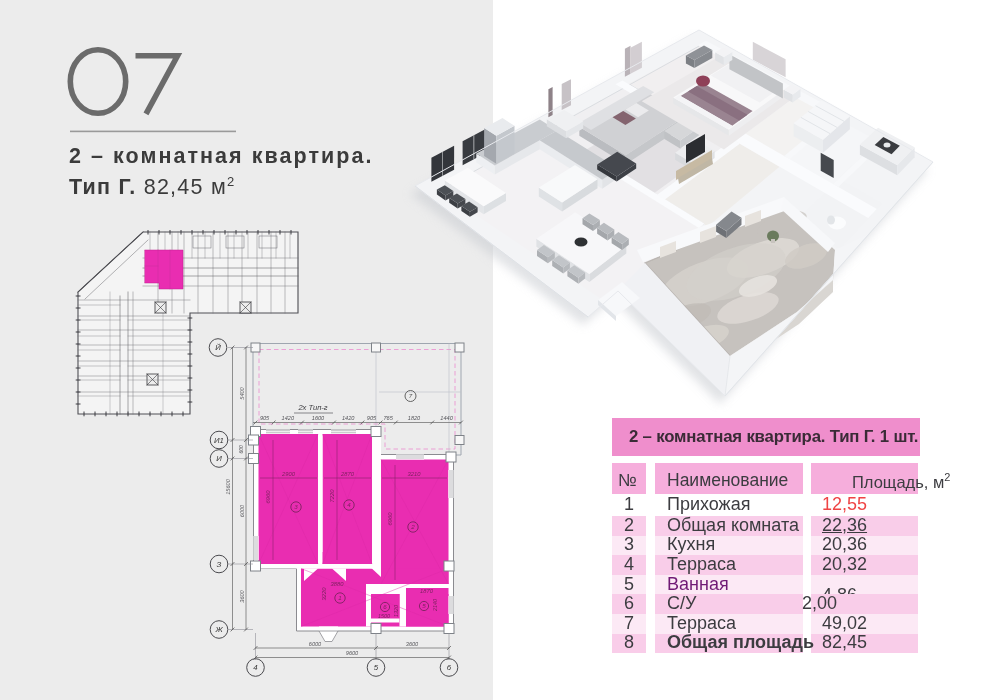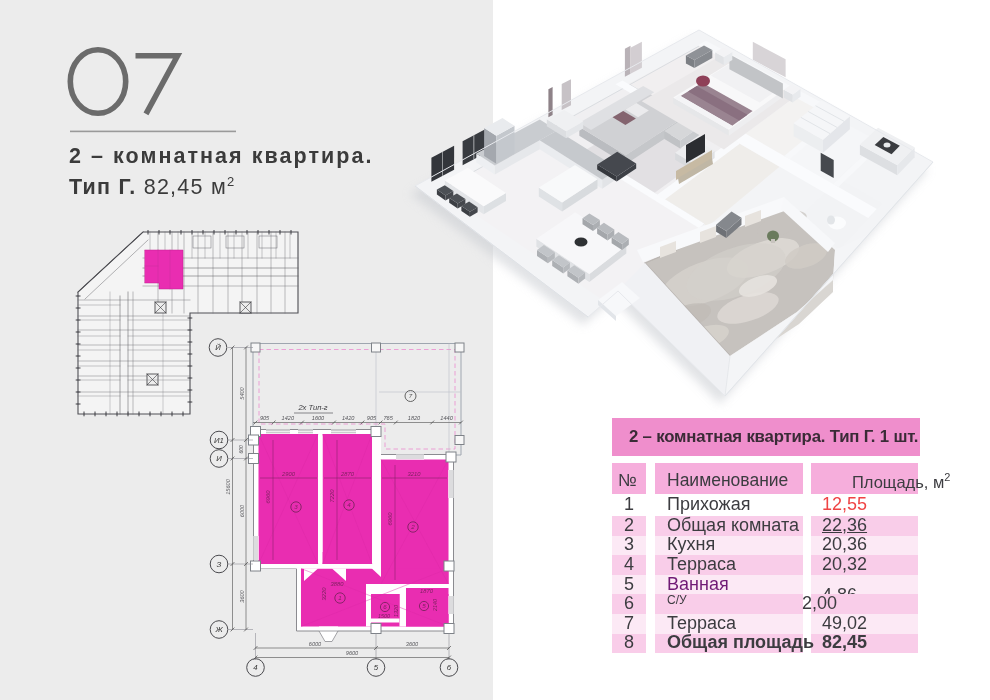--- a/index.html
+++ b/index.html
@@ -579,26 +579,26 @@
 <div style="position:absolute;left:612px;top:574.8px;width:34px;height:19.6px;background:#FCE9F5;"></div>
 <div style="position:absolute;left:655px;top:574.8px;width:148px;height:19.6px;background:#FCE9F5;"></div>
 <div style="position:absolute;left:811px;top:574.8px;width:107px;height:19.6px;background:#FCE9F5;"></div>
 <div style="position:absolute;left:612px;top:573.6px;width:34px;text-align:center;font-size:18px;color:#3C3C40;white-space:nowrap;">5</div>
 <div style="position:absolute;left:667px;top:573.6px;font-size:18px;color:#701a75;white-space:nowrap;">Ванная</div>
 <div style="position:absolute;left:822px;top:573.6px;font-size:18px;color:#3C3C40;white-space:nowrap;margin-top:11px;">4,86</div>
 <div style="position:absolute;left:612px;top:594.4px;width:34px;height:19.6px;background:#F9CDE9;"></div>
 <div style="position:absolute;left:655px;top:594.4px;width:148px;height:19.6px;background:#F9CDE9;"></div>
 <div style="position:absolute;left:811px;top:594.4px;width:107px;height:19.6px;background:#F9CDE9;"></div>
 <div style="position:absolute;left:612px;top:593.2px;width:34px;text-align:center;font-size:18px;color:#3C3C40;white-space:nowrap;">6</div>
-<div style="position:absolute;left:667px;top:593.2px;font-size:12px;color:#3C3C40;white-space:nowrap;">С/У</div>
+<div style="position:absolute;left:667px;top:593.2px;font-size:18px;color:#3C3C40;white-space:nowrap;">С/У</div>
 <div style="position:absolute;left:802px;top:593.2px;font-size:18px;color:#3C3C40;white-space:nowrap;">2,00</div>
 <div style="position:absolute;left:612px;top:614.0px;width:34px;height:19.6px;background:#FCE9F5;"></div>
 <div style="position:absolute;left:655px;top:614.0px;width:148px;height:19.6px;background:#FCE9F5;"></div>
 <div style="position:absolute;left:811px;top:614.0px;width:107px;height:19.6px;background:#FCE9F5;"></div>
 <div style="position:absolute;left:612px;top:612.8px;width:34px;text-align:center;font-size:18px;color:#3C3C40;white-space:nowrap;">7</div>
 <div style="position:absolute;left:667px;top:612.8px;font-size:18px;color:#3C3C40;white-space:nowrap;">Терраса</div>
 <div style="position:absolute;left:822px;top:612.8px;font-size:18px;color:#3C3C40;white-space:nowrap;">49,02</div>
 <div style="position:absolute;left:612px;top:633.6px;width:34px;height:19.6px;background:#F9CDE9;"></div>
 <div style="position:absolute;left:655px;top:633.6px;width:148px;height:19.6px;background:#F9CDE9;"></div>
 <div style="position:absolute;left:811px;top:633.6px;width:107px;height:19.6px;background:#F9CDE9;"></div>
 <div style="position:absolute;left:612px;top:632.4px;width:34px;text-align:center;font-size:18px;color:#3C3C40;white-space:nowrap;">8</div>
 <div style="position:absolute;left:667px;top:632.4px;font-size:18px;color:#3C3C40;white-space:nowrap;font-weight:bold;">Общая площадь</div>
-<div style="position:absolute;left:822px;top:632.4px;font-size:18px;color:#3C3C40;white-space:nowrap;font-weight:bold;">82,45</div>
+<div style="position:absolute;left:822px;top:632.4px;font-size:18px;color:#3C3C40;white-space:nowrap;font-weight:normal;">82,45</div>
 
 </body></html>

